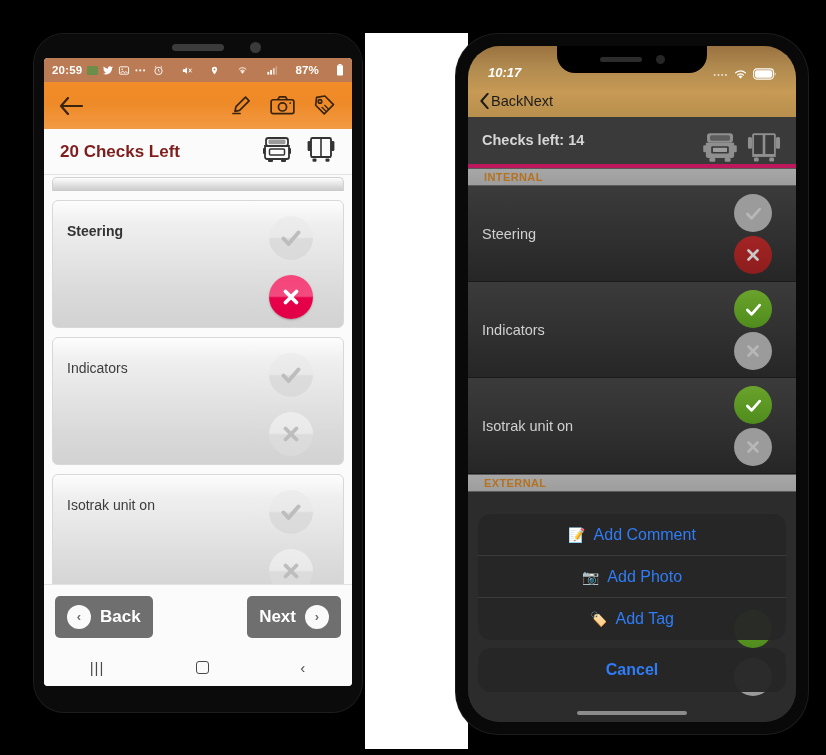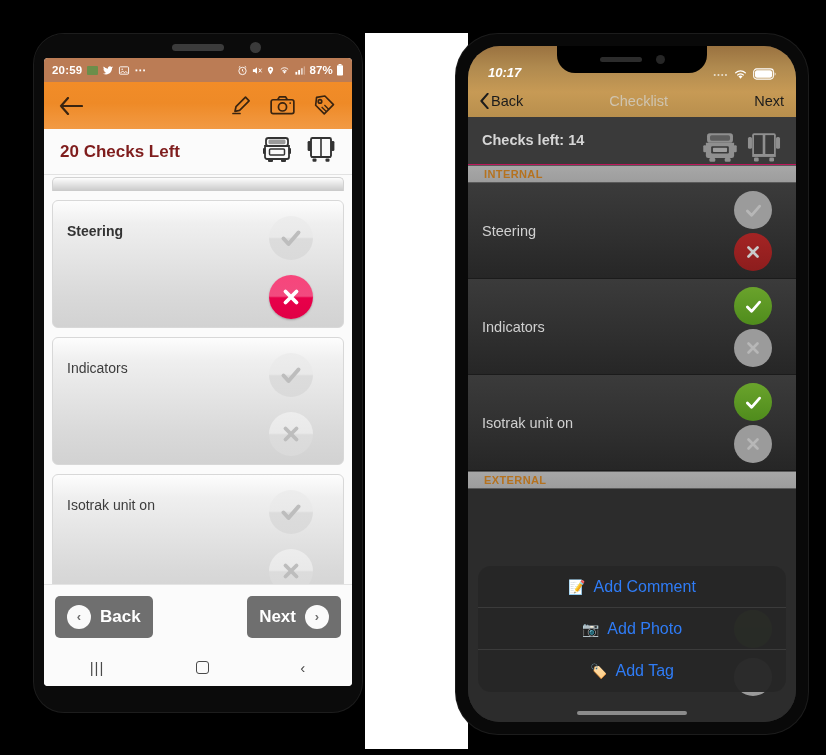--- a/index.html
+++ b/index.html
@@ -51,21 +51,21 @@
   .and-status {
     height: 22px; background: #bb7c55;
     display: flex; align-items: center;
     padding: 12px 8px; color: #ffffff;
     font-size: 11.5px; font-weight: bold;
     letter-spacing: .2px;
   }
   .and-status .clock { margin-right: 5px; }
   .and-status .left-icons { display: flex; align-items: center; gap: 4px; }
   .and-status .spacer { flex: 1; }
-  .and-status .right-icons { display: flex; align-items: center; gap: 3px; font-size: 10px; }
+  .and-status .right-icons { display: flex; align-items: center; gap: 17px; font-size: 10px; }
   .tiny-sq { width: 11px; height: 9px; border-radius: 1px; display: inline-block; }
 
   
   .and-appbar {
     height: 47px;
     background: linear-gradient(180deg,#f28c28 0%, #ee8a27 45%, #f29a44 100%);
     display: flex; align-items: center; padding: 0 14px;
   }
   .and-appbar .ab-spacer { flex: 1; }
   .and-appbar .ab-icon {
@@ -188,21 +188,21 @@
     height: 33px; display: flex; align-items: center; padding: 0 12px;
     color: #1c1c1c; font-size: 14.5px;
   }
   .ios-navrow .back { display: flex; align-items: center; gap: 2px; }
   .ios-navrow .mid { flex: 1; text-align: center; color: #cfc4b0; font-size: 14.5px; }
   .ios-navrow .next { }
 
   
   .ios-summary {
     background: #3a3a3a; padding: 10px 14px 11px 14px;
-    position: relative; border-bottom: 1px solid #be185d;
+    position: relative; border-bottom: 4px solid #be185d;
   }
   .ios-summary .line {
     color: #d6d6d6; font-size: 14.5px; font-weight: bold; margin: 5px 0;
   }
   .ios-summary .trucks {
     position: absolute; right: 14px; top: 14px; display: flex; gap: 8px;
   }
   .ios-section {
     background: linear-gradient(180deg,#a7a7a7 0%, #9d9d9d 100%);
     height: 18px; display: flex; align-items: center; padding: 0 16px;
@@ -478,21 +478,20 @@
           <div class="notch-speaker"></div>
           <div class="notch-cam"></div>
         </div>
         <div class="ios-navrow">
           <span class="back">
             <svg width="9" height="16" viewBox="0 0 10 18">
                 <path d="M8.5 1L1.5 9l7 8" fill="none" stroke="#1c1c1c" stroke-width="2.3" stroke-linecap="round" stroke-linejoin="round"></path>
               </svg>
             <span>Back</span>
           </span>
-          <span class="mid">Checklist</span>
           <span class="next">Next</span>
         </div>
       </div>
 
       <div class="ios-summary">
         <div class="line">Checks left: 14</div>
         <div class="trucks">
           <div>
             <svg width="36" height="33" viewBox="0 0 30 28">
               <rect x="4" y="2" width="22" height="8" rx="2.4" fill="#8f8f8f"></rect>
@@ -580,20 +579,21 @@
             </div>
             <div class="sheet-item">
               <span class="sheet-emoji">📷</span>
               <span>Add Photo</span>
             </div>
             <div class="sheet-item">
               <span class="sheet-emoji">🏷️</span>
               <span>Add Tag</span>
             </div>
           </div>
+          <div class="sheet-cancel">Cancel</div>
         </div>
 
         <div class="ios-home-ind"></div>
       </div>
 
     </div>
   </div>
 
 </div>
 

